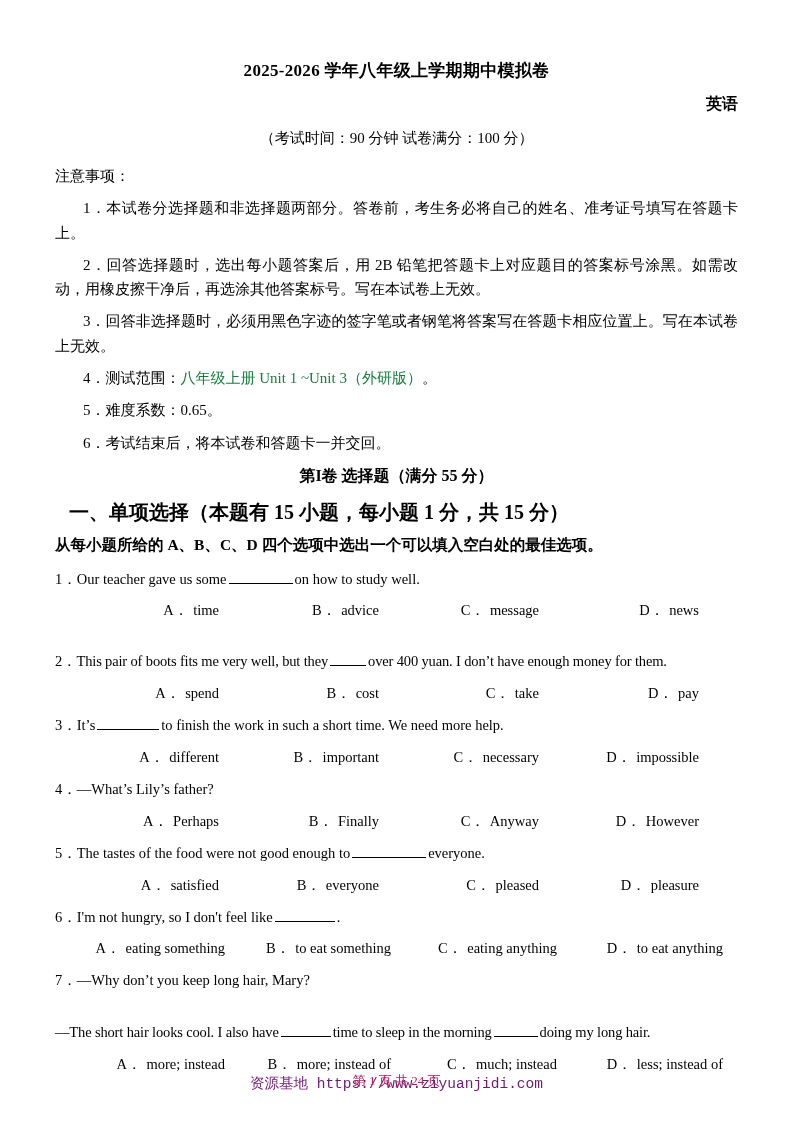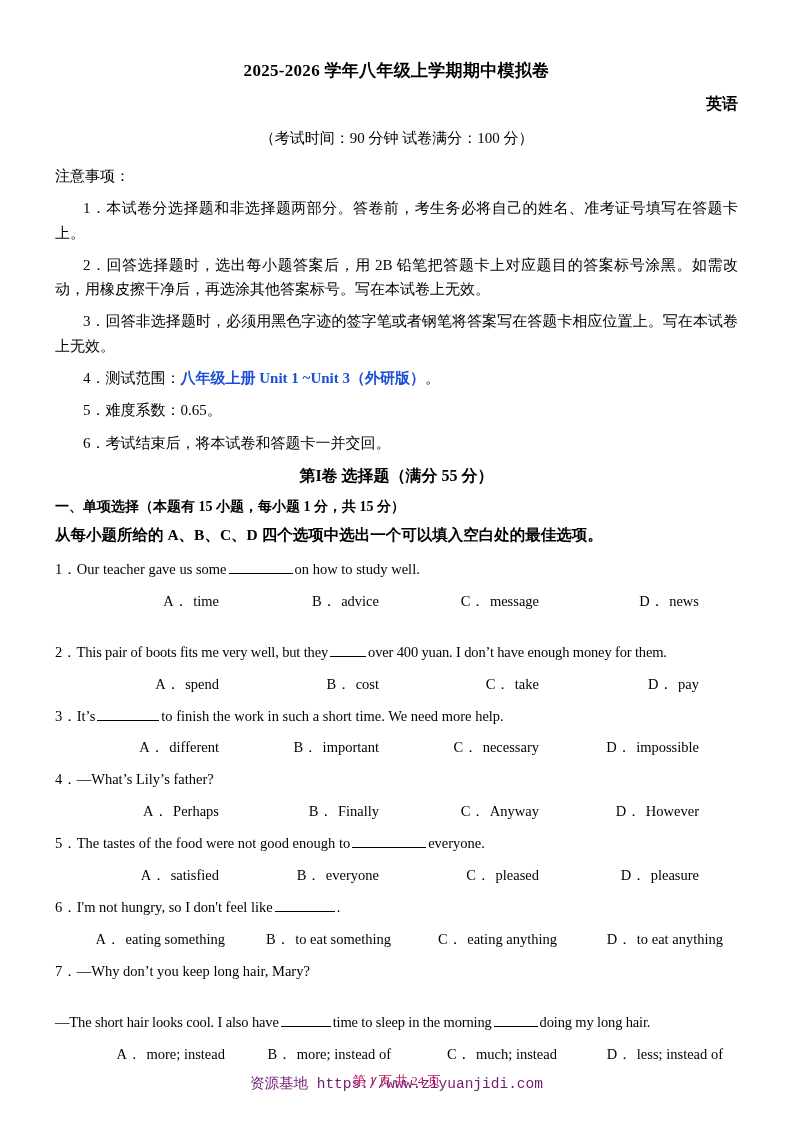--- a/index.html
+++ b/index.html
@@ -49,34 +49,34 @@
     line-height: 1.55;
   }
   .note {
     font-size: 15px;
     margin: 8px 0 0 0;
     line-height: 1.62;
     text-indent: 28px;
     text-align: justify;
   }
   .red {
-    color: #1d4ed8;
-    font-weight: bold;
+    color: #15803d;
+    font-weight: normal;
   }
   .juan-head {
     text-align: center;
     font-size: 16px;
     font-weight: bold;
     margin: 9px 0 0 0;
     line-height: 1.5;
   }
   .sect-head {
-    font-size: 14px;
-    font-weight: bold;
-    margin: 8px 0 0 0;
+    font-size: 20px;
+    font-weight: bold;
+    margin: 8px 0 0 14px;
     line-height: 1.6;
   }
   .sect-sub {
     font-size: 15.5px;
     font-weight: bold;
     margin: 5px 0 0 0;
     line-height: 1.6;
   }
   .q-stem {
     font-size: 14.5px;

